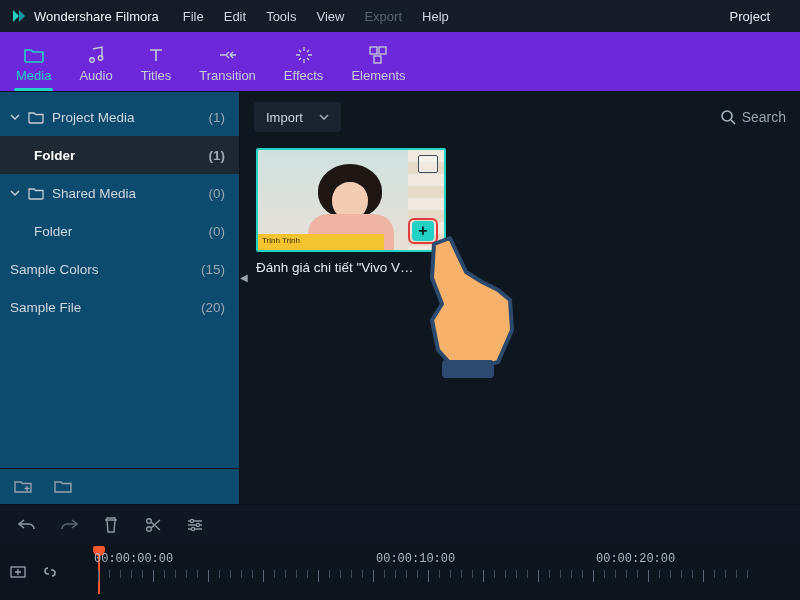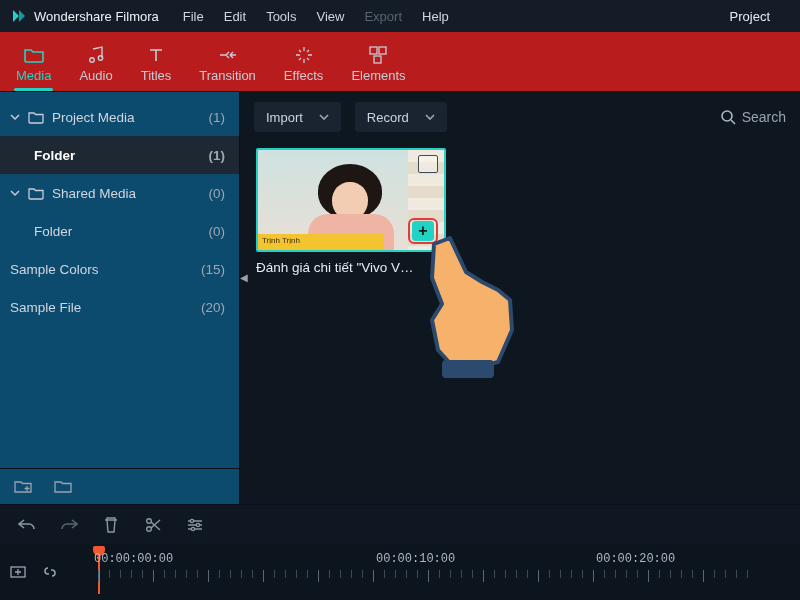--- a/index.html
+++ b/index.html
@@ -8,21 +8,21 @@
 
   
   .titlebar { display: flex; align-items: center; height: 32px; padding: 0 10px; background: #131c27; font-size: 13px; gap: 6px; }
   .logo { width: 18px; height: 18px; display:flex; align-items:center; justify-content:center; }
   .appname { color:#eef2f7; font-size:13px; font-weight:500; margin-right: 18px; }
   .menu { display:flex; gap: 20px; color:#cfd6de; }
   .menu .disabled { color:#5a6472; }
   .doc-title { margin-left:auto; margin-right: 20px; color:#e6ebf2; }
 
   
-  .maintabs { display:flex; align-items:flex-end; height:60px; background:#b91c1c; padding:8px 0 0 16px; gap: 28px; border-bottom:1px solid #0c131c; }
+  .maintabs { display:flex; align-items:flex-end; height:60px; background:#6d28d9; padding:8px 0 0 16px; gap: 28px; border-bottom:1px solid #0c131c; }
   .tabbtn { display:flex; flex-direction:column; align-items:center; gap:4px; color:#c6cdd6; font-size:13px; cursor:pointer; padding-bottom:8px; }
   .tabbtn.active { color:#22d3c5; position:relative; }
   .tabbtn.active::after { content:""; position:absolute; bottom:0; left:-2px; right:-2px; height:3px; background:#22d3c5; border-radius:2px; }
   .tabbtn .ic { width:20px; height:18px; display:flex; align-items:center; justify-content:center; }
 
   
   .mid { flex:1; display:flex; min-height:0; background:#0e1620; }
   .sidebar { width:240px; background:#0c4a6e; display:flex; flex-direction:column; border-right:1px solid #0a1119; }
   .tree { flex:1; overflow:auto; padding-top:6px; }
   .node { display:flex; align-items:center; height:38px; padding:0 14px 0 10px; font-size:13.5px; color:#cfd6de; gap:8px; }
@@ -209,28 +209,20 @@
           </span>
     </div>
   </div>
 
   <span class="collapse-handle">◀</span>
 
   <div class="content">
     <div class="content-top">
       <div class="dd">
         <span>Import</span>
-        <span class="chev">
-              <svg width="10" height="8" viewBox="0 0 10 8">
-                <path d="M1 2l4 4 4-4" stroke="#9aa4af" stroke-width="1.6" fill="none"></path>
-              </svg>
-            </span>
-      </div>
-      <div class="dd">
-        <span>Record</span>
         <span class="chev">
               <svg width="10" height="8" viewBox="0 0 10 8">
                 <path d="M1 2l4 4 4-4" stroke="#9aa4af" stroke-width="1.6" fill="none"></path>
               </svg>
             </span>
       </div>
       <div class="search">
         <span>
               <svg width="16" height="16" viewBox="0 0 16 16">
                 <circle cx="7" cy="7" r="5" fill="none" stroke="#aeb8c3" stroke-width="1.6"></circle>

